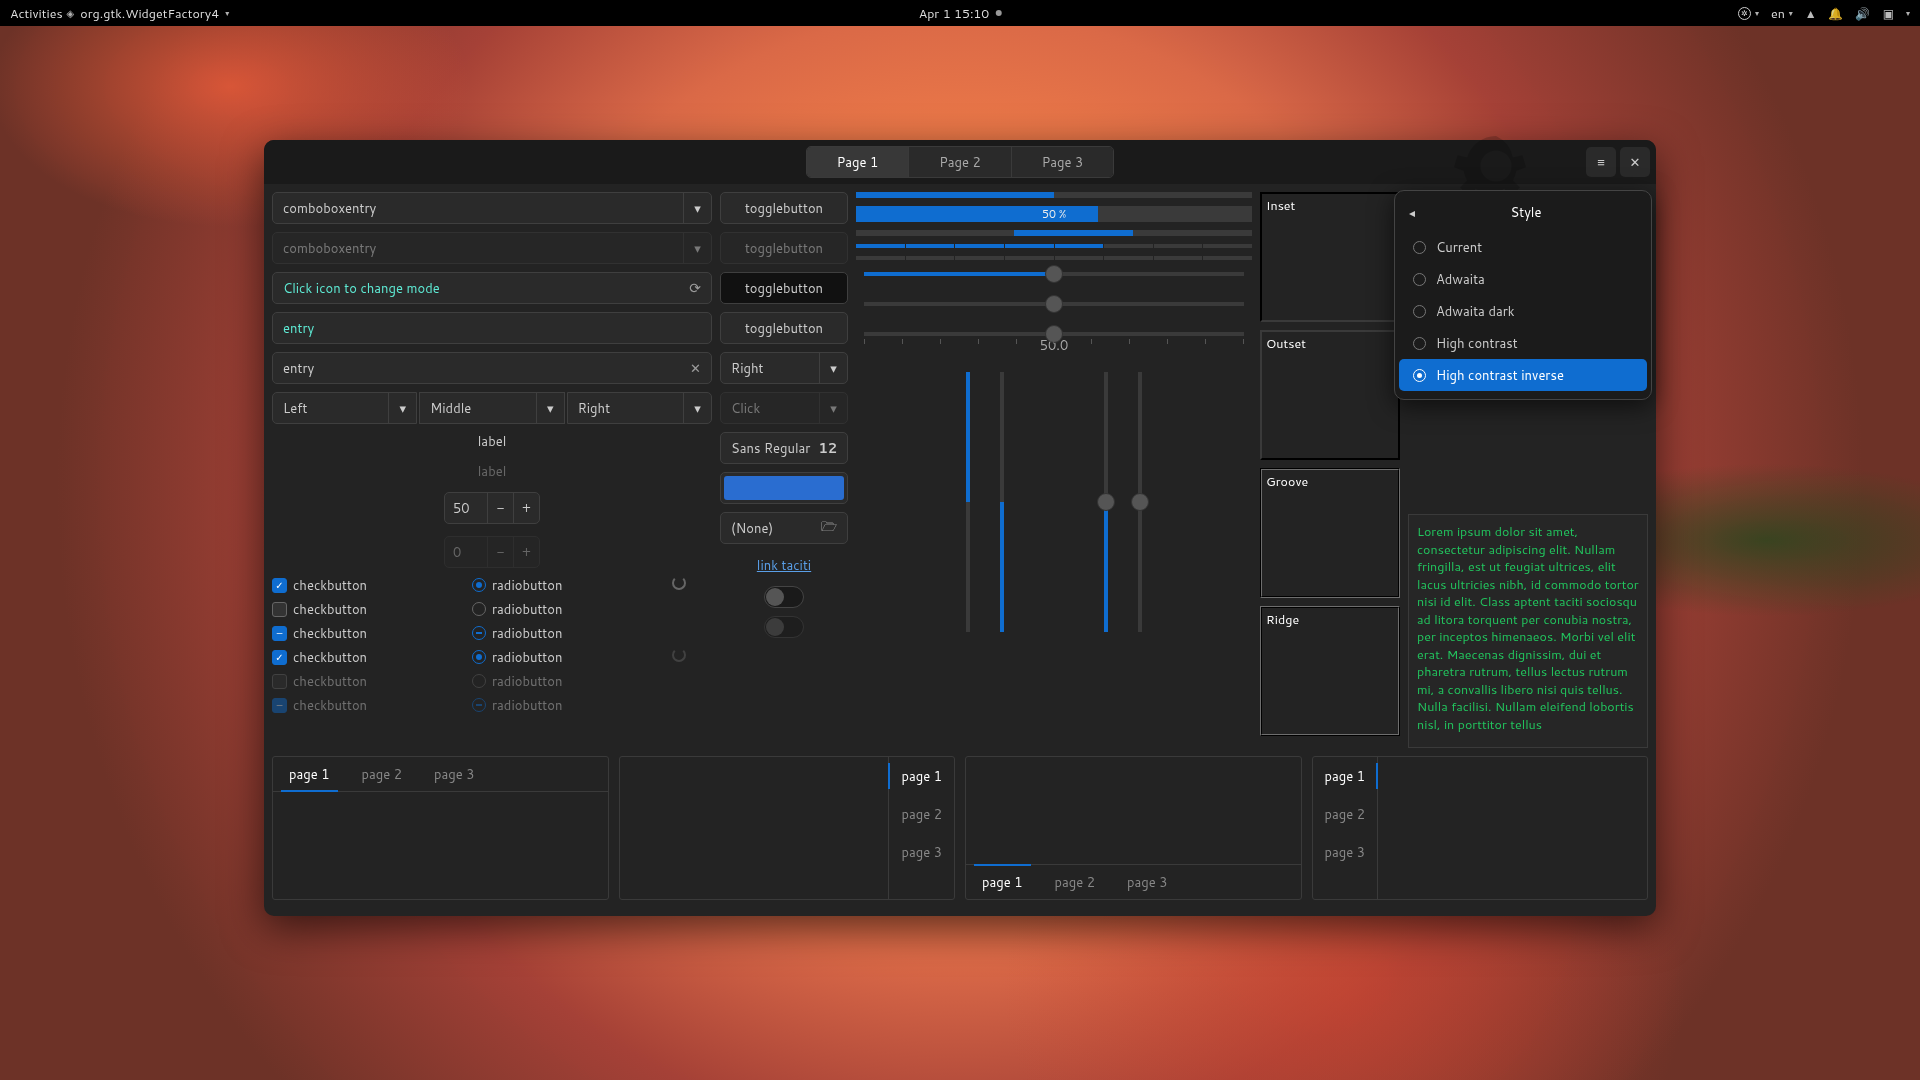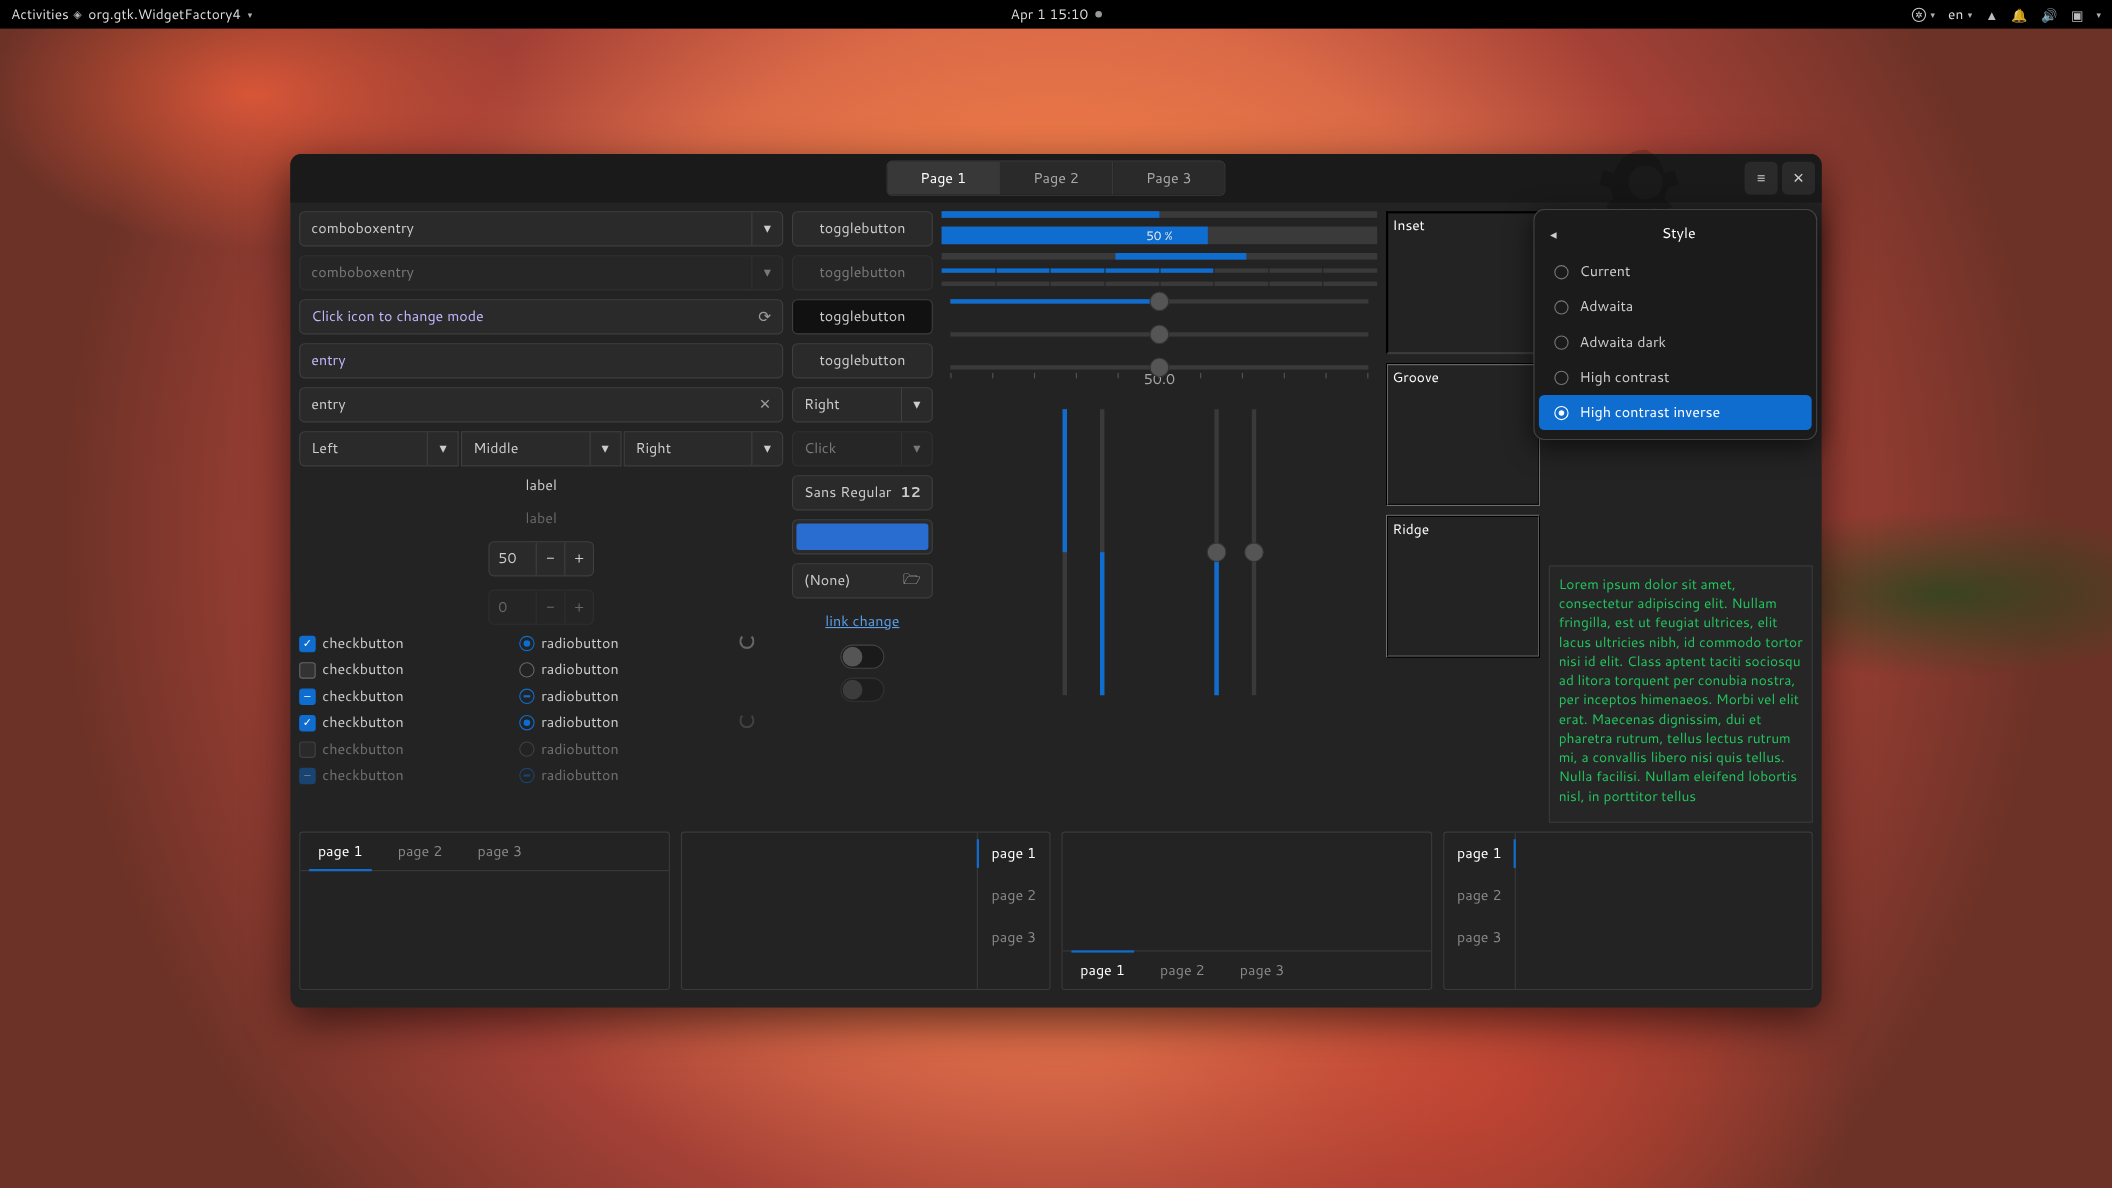--- a/index.html
+++ b/index.html
@@ -62,21 +62,21 @@
 .col3 { flex: 1; }
 .col4 { width: 140px; }
 .col5 { width: 240px; }
 
 
 .entry, .combo {
   height: 32px; background: #2a2a2a; border: 1px solid #3f3f3f; border-radius: 5px;
   display: flex; align-items: center; padding: 0 10px; color: #ccc; position:relative;
 }
 .entry.disabled, .combo.disabled { opacity: .5; }
-.entry .ph{color:#c4b5fd;}
+.entry .ph{color:#5eead4;}
 .entry .ic-r{margin-left:auto;opacity:.7;font-size:14px;}
 .combo .arrow{margin-left:auto;width:28px;height:100%;display:flex;align-items:center;justify-content:center;border-left:1px solid #3f3f3f;margin-right:-10px;}
 .entry.clear .xx{margin-left:auto;opacity:.7;}
 .row3{display:flex;gap:2px;}
 .row3>.combo{flex:1;border-radius:0;} .row3>.combo:first-child{border-radius:5px 0 0 5px;} .row3>.combo:last-child{border-radius:0 5px 5px 0;}
 
 .lblrow{display:flex;gap:12px;align-items:center;flex-direction:column;}
 .lbl-dim{opacity:.4;}
 .spin{display:flex;border:1px solid #3f3f3f;border-radius:5px;height:32px;overflow:hidden;background:#2a2a2a;}
 .spin .val{width:42px;display:flex;align-items:center;padding-left:8px;}
@@ -367,21 +367,21 @@
           <span>Sans Regular</span>
           <b>12</b>
         </div>
       <div class="tbtn colorbtn">
           <div class="sw"></div>
         </div>
       <div class="tbtn filebtn">
           <span>(None)</span>
           <span>🗁</span>
         </div>
-      <a class="link">link change</a>
+      <a class="link">link taciti</a>
       <div class="switch">
           <div class="knob"></div>
         </div>
       <div class="switch disabled">
           <div class="knob"></div>
         </div>
     </div>
 
     <div class="col col3">
       <div class="prog">
@@ -454,20 +454,23 @@
           </div>
         <div class="vscale">
             <div class="hdl" style="top:calc(50% - 9px)"></div>
           </div>
       </div>
     </div>
 
     <div class="col col4">
       <div class="frame inset">
           <div class="ft">Inset</div>
+        </div>
+      <div class="frame outset">
+          <div class="ft">Outset</div>
         </div>
       <div class="frame groove">
           <div class="ft">Groove</div>
         </div>
       <div class="frame ridge">
           <div class="ft">Ridge</div>
         </div>
     </div>
 
     <div class="col col5">

